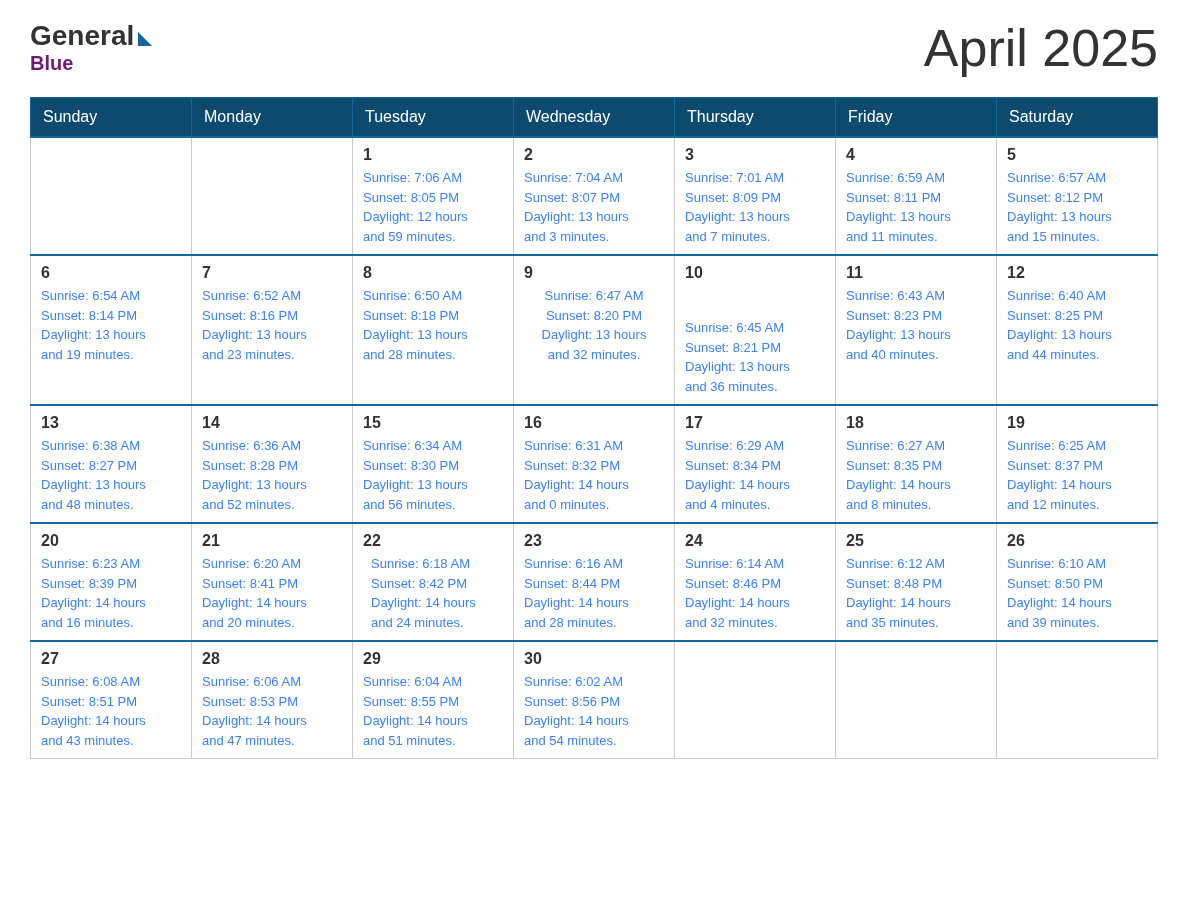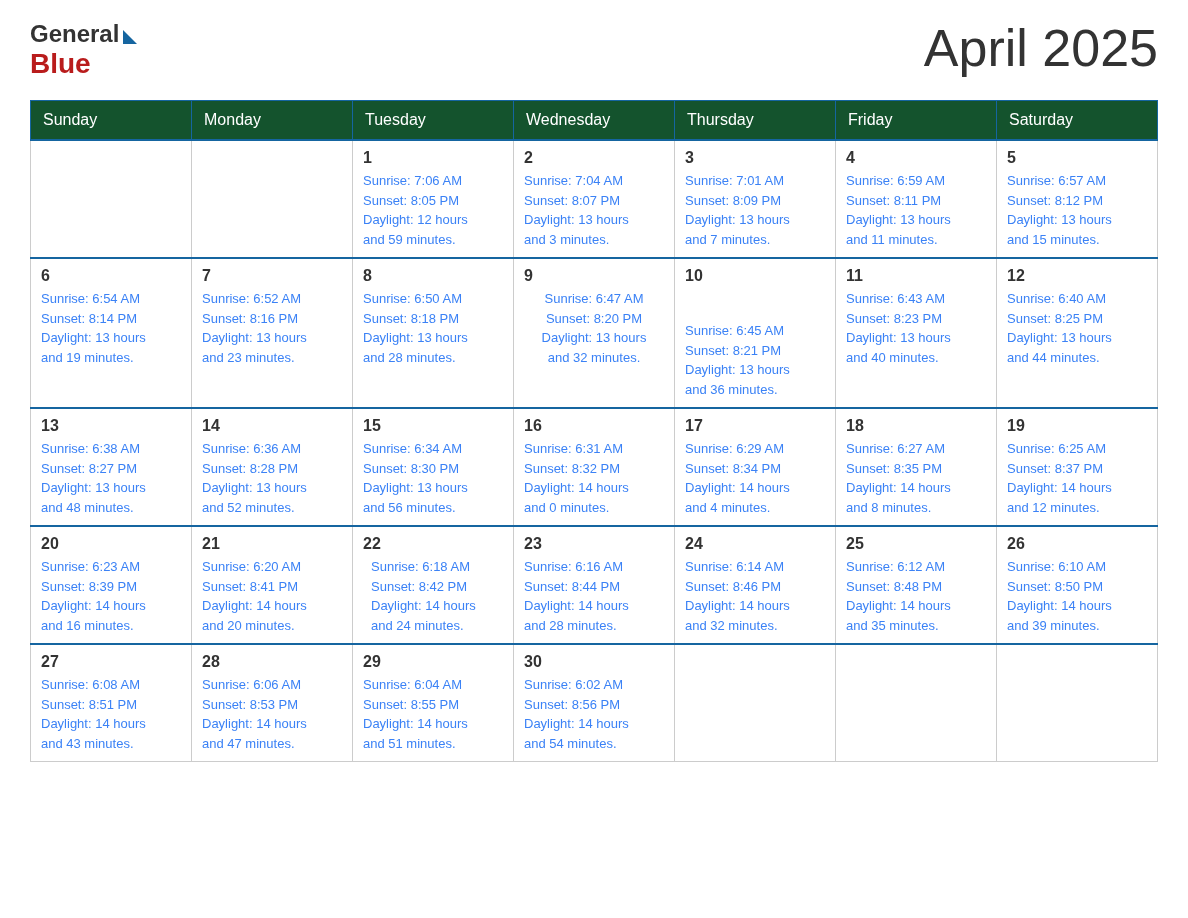--- a/index.html
+++ b/index.html
@@ -20,58 +20,58 @@
     .logo {
       display: flex;
       flex-direction: column;
       align-items: flex-start;
     }
     .logo-top {
       display: flex;
       align-items: center;
     }
     .logo-general {
-      font-size: 24px;
+      font-size: 28px;
       font-weight: bold;
       color: #333;
     }
     .logo-arrow {
       width: 0;
       height: 0;
       border-left: 14px solid #1565a0;
       border-top: 14px solid transparent;
       border-bottom: 0px solid transparent;
       margin-left: 4px;
       margin-top: 6px;
     }
     .logo-blue {
-      font-size: 28px;
+      font-size: 20px;
       font-weight: bold;
-      color: #b91c1c;
+      color: #701a75;
       margin-left: 0;
     }
     .header-right {
     }
     .month-title {
       font-size: 52px;
       font-weight: normal;
       color: #333;
       line-height: 1.1;
     }
     .location {
       font-size: 20px;
       color: #555;
       margin-top: 4px;
     }
     .calendar {
       width: 100%;
       border-collapse: collapse;
     }
     .calendar th {
-      background-color: #14532d;
+      background-color: #0c4a6e;
       color: #fff;
       padding: 10px 12px;
       text-align: left;
       font-size: 16px;
       font-weight: normal;
       border: 1px solid #1565a0;
     }
     .calendar td {
       vertical-align: top;
       padding: 8px 10px;

